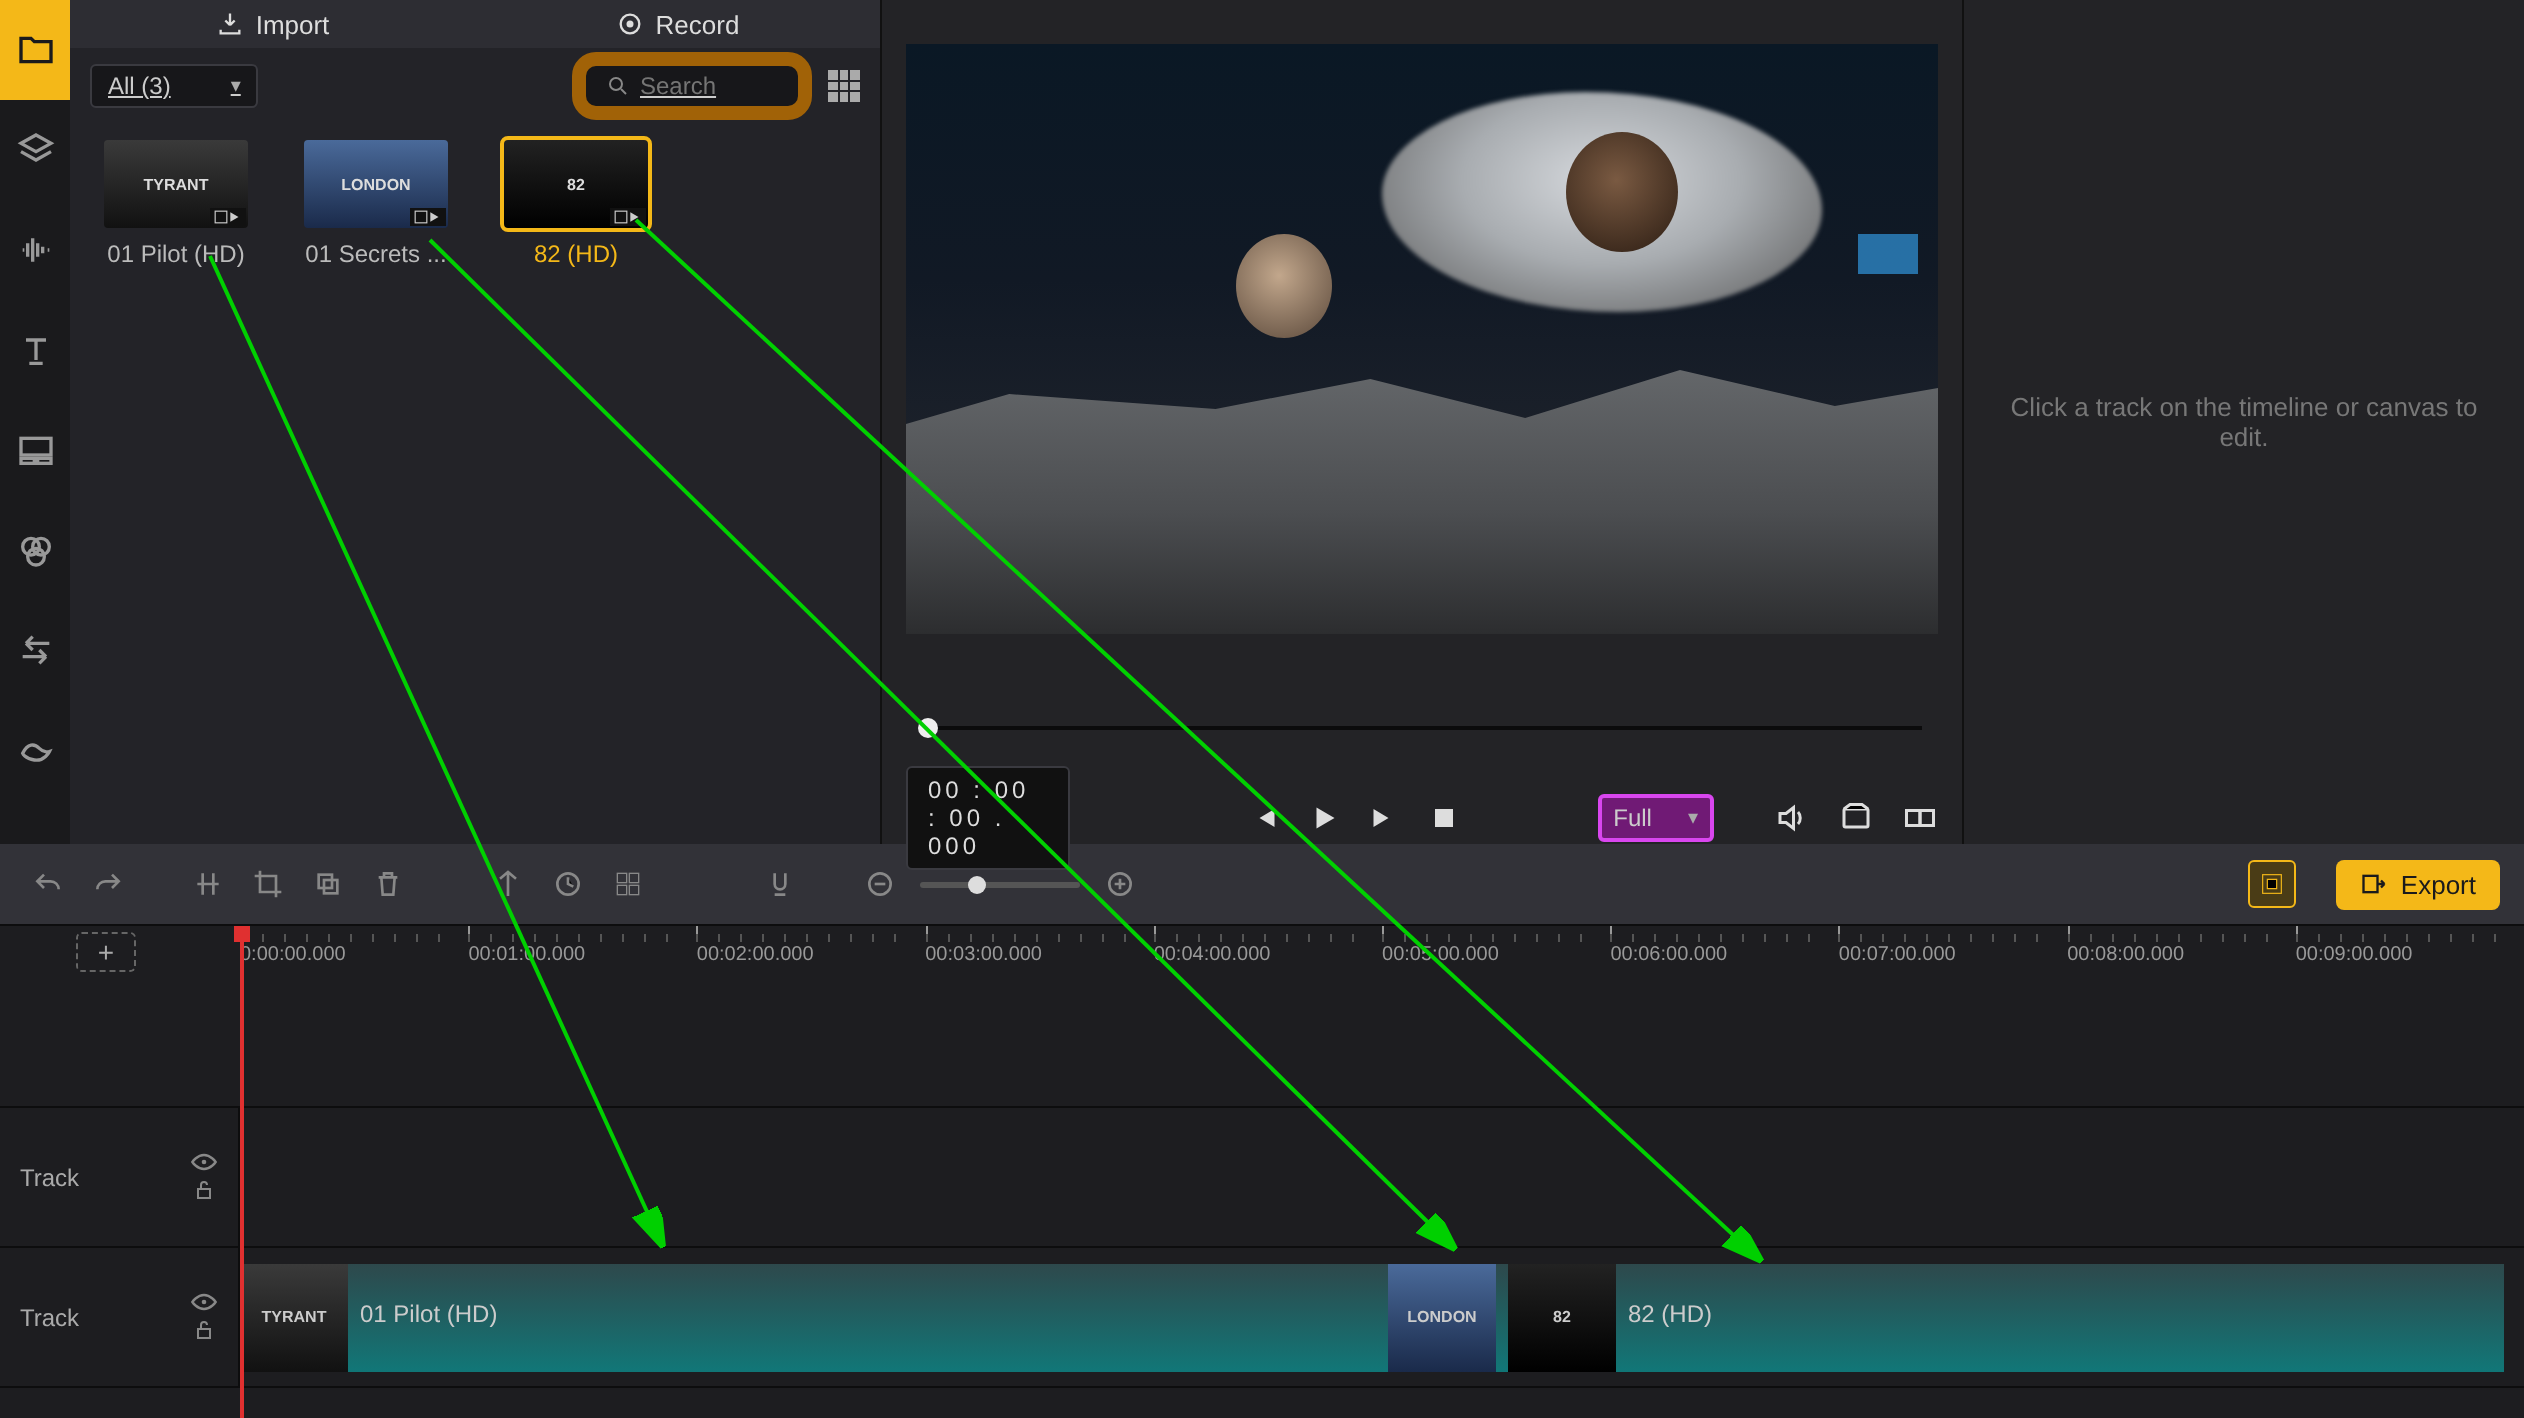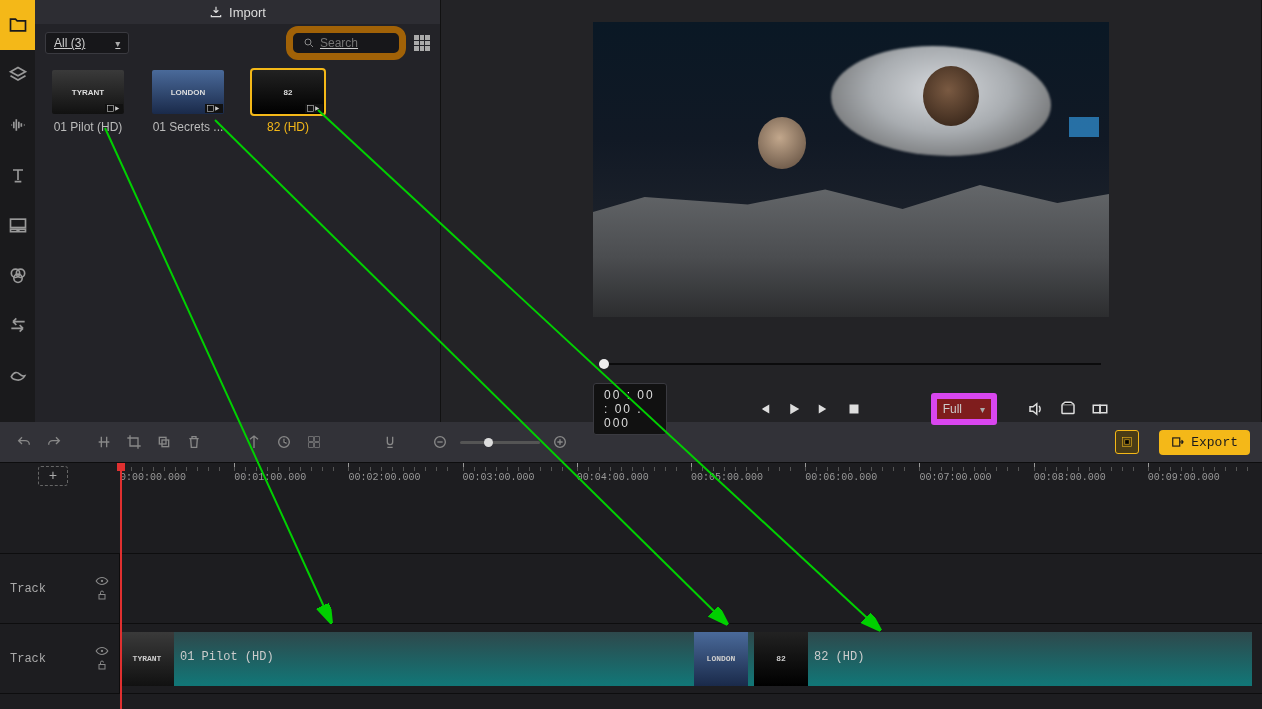--- a/index.html
+++ b/index.html
@@ -189,34 +189,34 @@
   border: 1px solid #3a3a40;
   border-radius: 3px;
   padding: 4px 10px;
   letter-spacing: 2px;
   font-size: 12px;
   color: #ddd;
 }
 .play-group { display: flex; gap: 12px; margin-left: 70px; align-items: center;}
 .ctl-ic { width: 18px; height: 18px; cursor: pointer; color: #ddd; }
 .ctl-ic svg { width: 100%; height: 100%; }
-.size-dd { margin-left: 50px; background:#7f1d1d; border:6px solid #d946ef; border-radius:3px; padding:3px 6px; display:flex; align-items:center; gap:18px; font-size:12px;}
+.size-dd { margin-left: 50px; background:#701a75; border:2px solid #d946ef; border-radius:3px; padding:3px 6px; display:flex; align-items:center; gap:18px; font-size:12px;}
 .right-ics { display:flex; gap:14px; margin-left:12px;}
 .props-panel {
   width: 280px;
   background: #232326;
   display: flex;
   align-items: center;
   justify-content: center;
   padding: 0 20px;
   color: #777;
   text-align: center;
   font-size: 13px;
 }
-.bottom-row { height: 287px; display: flex; flex-direction: column; font-family: Liberation Mono, monospace; }
+.bottom-row { height: 287px; display: flex; flex-direction: column; }
 .toolbar {
   height: 40px;
   background: #323238;
   display: flex;
   align-items: center;
   padding: 0 12px;
   gap: 6px;
 }
 .tb-ic { width: 24px; height: 24px; display:flex; align-items:center; justify-content:center; color:#888; cursor:pointer;}
 .tb-ic svg { width: 16px; height: 16px; }
@@ -321,20 +321,27 @@
   </div>
 
   <div class="media-panel">
     <div class="media-topbar">
       <div class="tbtn">
         <svg width="14" height="14" viewBox="0 0 24 24">
             <path fill="none" stroke="currentColor" stroke-width="2" d="M12 3v10m0 0l-4-4m4 4l4-4M4 17v3h16v-3"></path>
           </svg>
         <span>Import</span>
       </div>
+      <div class="tbtn">
+        <svg width="14" height="14" viewBox="0 0 24 24">
+            <circle cx="12" cy="12" r="8" fill="none" stroke="currentColor" stroke-width="2"></circle>
+            <circle cx="12" cy="12" r="3" fill="currentColor"></circle>
+          </svg>
+        <span>Record</span>
+      </div>
     </div>
     <div class="media-filter">
       <div class="dropdown">
         <span>All (3)</span>
         <span class="chev">▾</span>
       </div>
       <div class="spacer"></div>
       <div class="search">
         <svg width="12" height="12" viewBox="0 0 24 24">
             <circle cx="10" cy="10" r="6" stroke="#888" stroke-width="2" fill="none"></circle>
@@ -423,20 +430,23 @@
               </svg></div>
           <div class="ctl-ic"><svg viewBox="0 0 24 24">
                 <rect x="3" y="7" width="9" height="10" fill="none" stroke="currentColor" stroke-width="2"></rect>
                 <rect x="12" y="7" width="9" height="10" fill="none" stroke="currentColor" stroke-width="2"></rect>
               </svg></div>
         </div>
       </div>
     </div>
   </div>
 
+  <div class="props-panel">
+    <span>Click a track on the timeline or canvas to edit.</span>
+  </div>
 </div>
 
 <div class="bottom-row">
   <div class="toolbar">
     <div class="tb-ic">
         <svg viewBox="0 0 24 24">
           <path fill="none" stroke="currentColor" stroke-width="2" d="M9 5L4 10l5 5M4 10h10a6 6 0 016 6"></path>
         </svg>
       </div>
     <div class="tb-ic">

